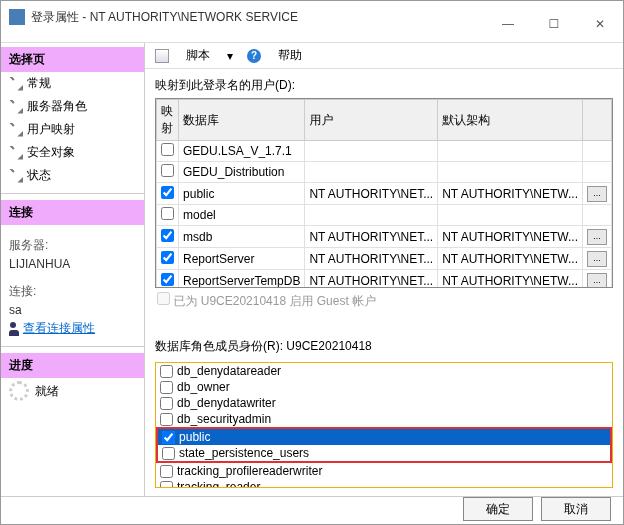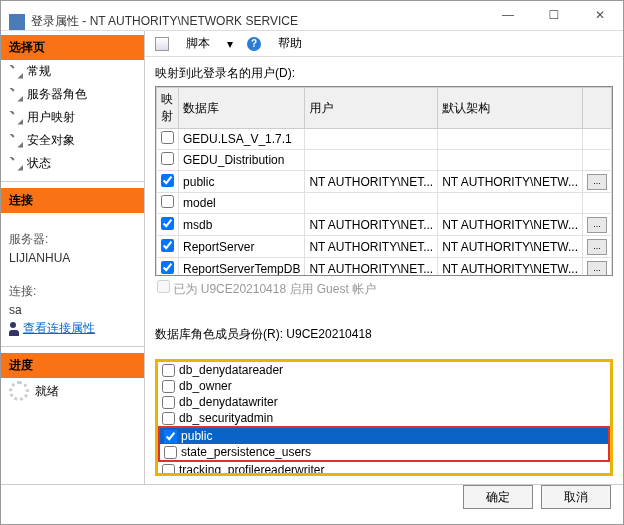--- a/index.html
+++ b/index.html
@@ -1,50 +1,50 @@
 <!DOCTYPE html>
 <html><head>
 <meta charset="utf-8">
 <style>
 *{box-sizing:border-box;margin:0;padding:0;font-family:"Microsoft YaHei",SimSun,sans-serif;font-size:12px}
 body{background:#fff;width:624px;height:525px;overflow:hidden;border:1px solid #999}
-.titlebar{height:30px;display:flex;align-items:flex-end;padding:16px 0 0 8px;background:#fff;border-bottom:1px solid #ddd}
+.titlebar{height:42px;display:flex;align-items:flex-start;padding:8px 0 0 8px;background:#fff;border-bottom:1px solid #ddd}
 .titlebar .icon{width:16px;height:16px;background:#4a7cb8;margin-right:6px}
 .titlebar .title{flex:1;color:#333}
 .winbtn{width:46px;height:30px;display:flex;align-items:center;justify-content:center;color:#555;cursor:pointer}
 .layout{display:flex;height:calc(100% - 70px)}
 .sidebar{width:150px;background:#fff;border-right:1px solid #ccc;padding:4px 0}
-.sidehdr{font-weight:bold;padding:4px 8px;background:#f97316}
+.sidehdr{font-weight:bold;padding:4px 8px;background:#f0abfc}
 .sideitem{display:flex;align-items:center;padding:3px 8px;cursor:pointer}
 .sideitem .ic{width:14px;height:14px;margin-right:4px;display:inline-block}
 .wrench{background:#777;clip-path:polygon(20% 0,40% 20%,30% 30%,80% 80%,100% 60%,100% 100%,60% 100%,80% 80%,30% 30%,0 0)}
 .link{color:#0066cc;text-decoration:underline;cursor:pointer}
 .people{width:14px;height:14px;display:inline-block;position:relative}
 .people::before{content:"";position:absolute;width:6px;height:6px;border-radius:50%;background:#336;left:1px;top:0}
 .people::after{content:"";position:absolute;width:10px;height:6px;border-radius:3px 3px 0 0;background:#336;left:0;bottom:0}
-.section{margin-top:16px}
+.section{margin-top:10px}
 .sect-label{color:#555;padding:2px 8px}
 .sect-val{padding:1px 8px 0;color:#333}
 .spinner{width:20px;height:20px;border:3px dotted #ccc;border-radius:50%;display:inline-block;vertical-align:middle;margin-right:6px}
 .main{flex:1;display:flex;flex-direction:column}
 .toolbar{height:26px;display:flex;align-items:center;border-bottom:1px solid #ddd;padding:0 6px;gap:6px}
 .toolbar .tb{display:flex;align-items:center;gap:17px;padding:2px 4px;cursor:pointer}
 .scripticon{width:14px;height:14px;background:linear-gradient(#fff,#dde);border:1px solid #999}
 .helpicon{width:14px;height:14px;border-radius:50%;background:#2a7dd4;color:#fff;display:flex;align-items:center;justify-content:center;font-weight:bold;font-size:10px}
 .content{flex:1;padding:8px 10px;overflow:hidden;display:flex;flex-direction:column}
 .lbl{margin-bottom:4px}
 .tablewrap{border:1px solid #888;height:190px;overflow:auto;font-family:monospace;font-size:11px}
 table{width:100%;border-collapse:collapse}
 th{background:#f0f0f0;border:1px solid #ccc;padding:3px 4px;text-align:left;font-weight:normal;position:sticky;top:0}
 td{border:1px solid #e0e0e0;padding:2px 4px;white-space:nowrap;overflow:hidden;text-overflow:ellipsis}
 td.chk{width:28px;text-align:center}
 input[type=checkbox]{cursor:pointer}
 .ellipsis-btn{width:20px;height:16px;background:#e8e8e8;border:1px solid #999;font-size:9px;text-align:center;cursor:pointer;display:inline-block;line-height:12px}
 .guestrow{color:#999;padding:4px 2px}
-.roleswrap{border:3px solid #eab308;flex:1;overflow:auto;font-family:monospace;font-size:12px;margin-top:12px}
+.roleswrap{border:1px solid #eab308;flex:1;overflow:auto;font-family:monospace;font-size:12px;margin-top:3px}
 .rolerow{display:flex;align-items:center;padding:1px 4px;gap:4px}
 .rolerow.sel{background:#0a64c8;color:#fff}
 .rolegroup-hl{border:2px solid #e03030}
 .footer{height:40px;border-top:1px solid #ccc;display:flex;align-items:flex-start;justify-content:flex-end;padding:0 12px;gap:8px}
 .btn{min-width:70px;height:24px;border:1px solid #888;background:#f4f4f4;cursor:pointer;padding:0 12px}
 .sep{border-top:1px solid #ccc;margin:6px 0}
 </style>
 </head>
 <body>
 

